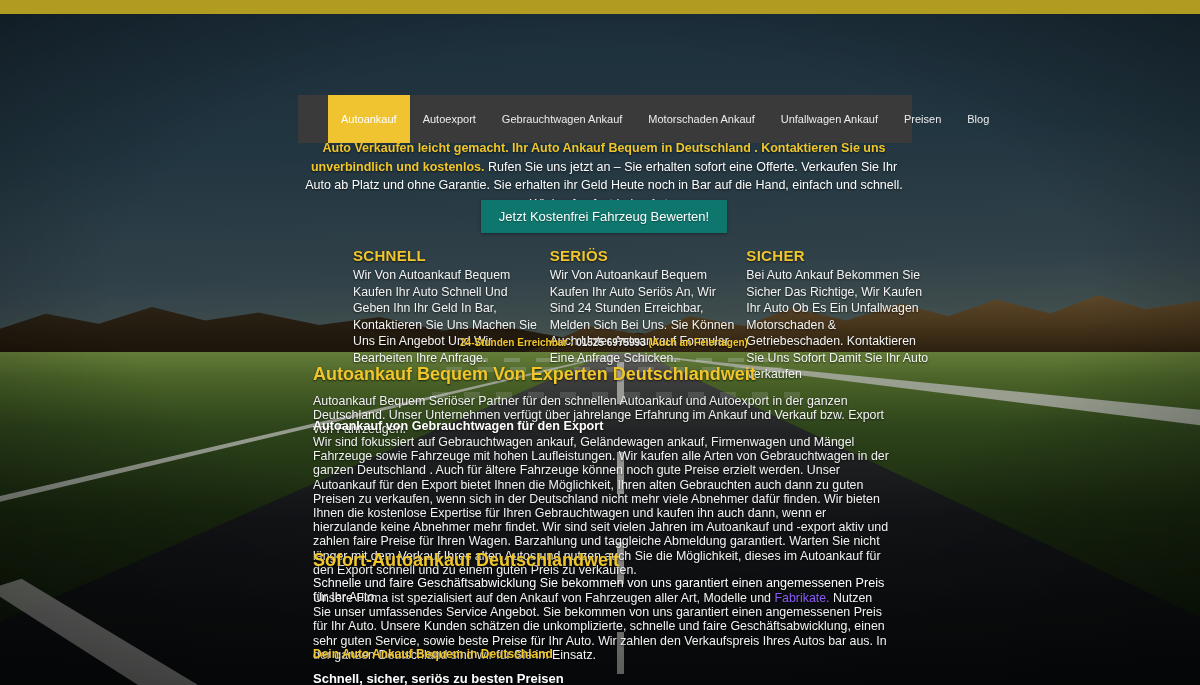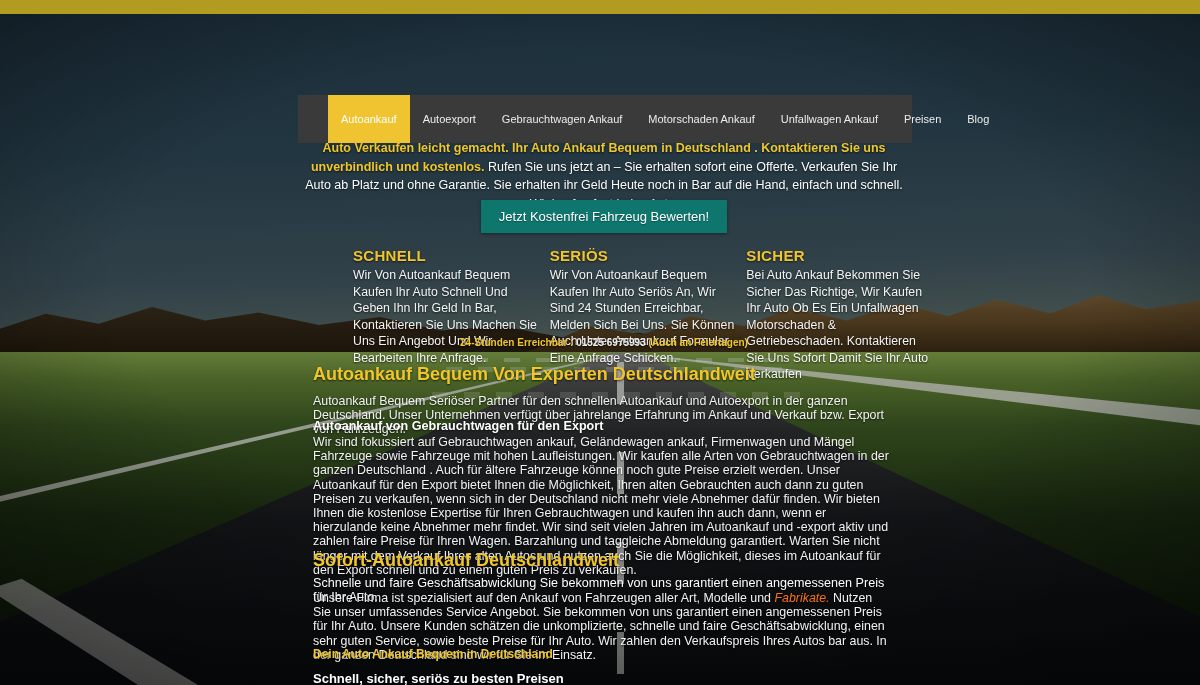--- a/index.html
+++ b/index.html
@@ -71,21 +71,21 @@
 
   .h-yellow { color:#f0c62a; font-weight:bold; font-size:18px; }
   .sec-heading-1 { top:364px; }
   .para { color:#f2f2f2; font-size:12.4px; line-height:14.2px; }
   .para-1 { top:394px; }
   .sub-heading { top:419px; color:#ffffff; font-weight:bold; font-size:12.6px; }
   .para-2 { top:435px; }
   .sec-heading-2 { top:550px; }
   .lead-bold { top:576px; color:#ffffff; font-weight:normal; font-size:12.6px; }
   .para-3 { top:591px; }
-  .inline-link { color:#f97316; cursor:pointer; text-decoration:none;font-style:italic; }
+  .inline-link { color:#8b5cf6; cursor:pointer; text-decoration:none; }
   .sec-heading-3 { top:647px; font-size:12px; }
   .tagline { top:671px; color:#ffffff; font-weight:bold; font-size:13px; }
 </style>
 </head>
 <body>
 
 <div class="page">
 
   <div class="bg bg-sky"></div>
   <div class="bg bg-mountains-left"></div>

